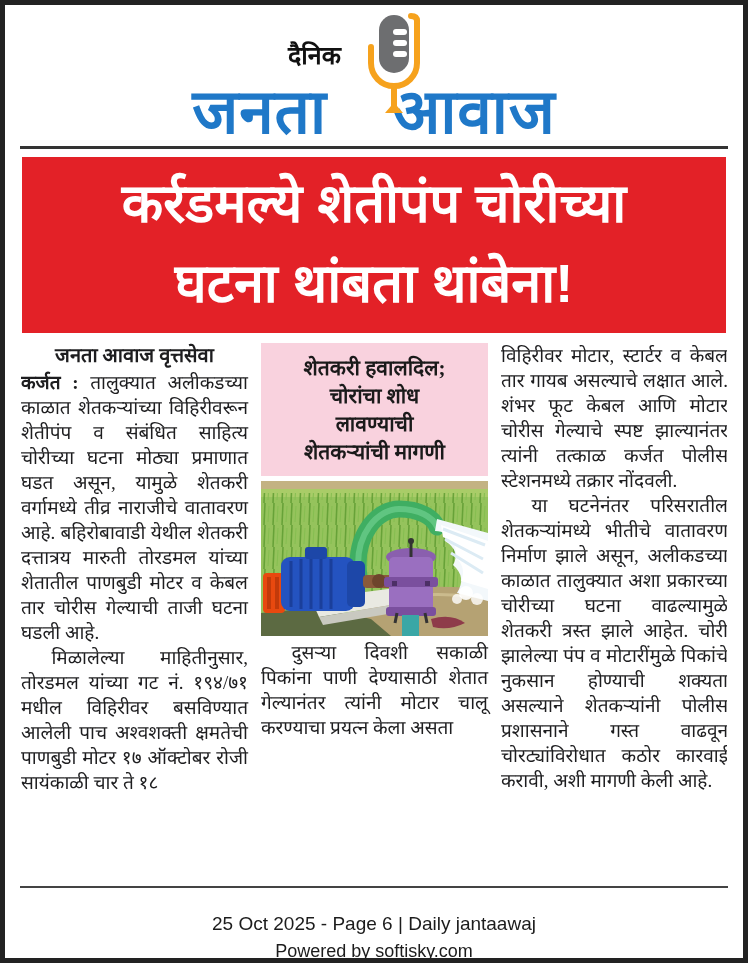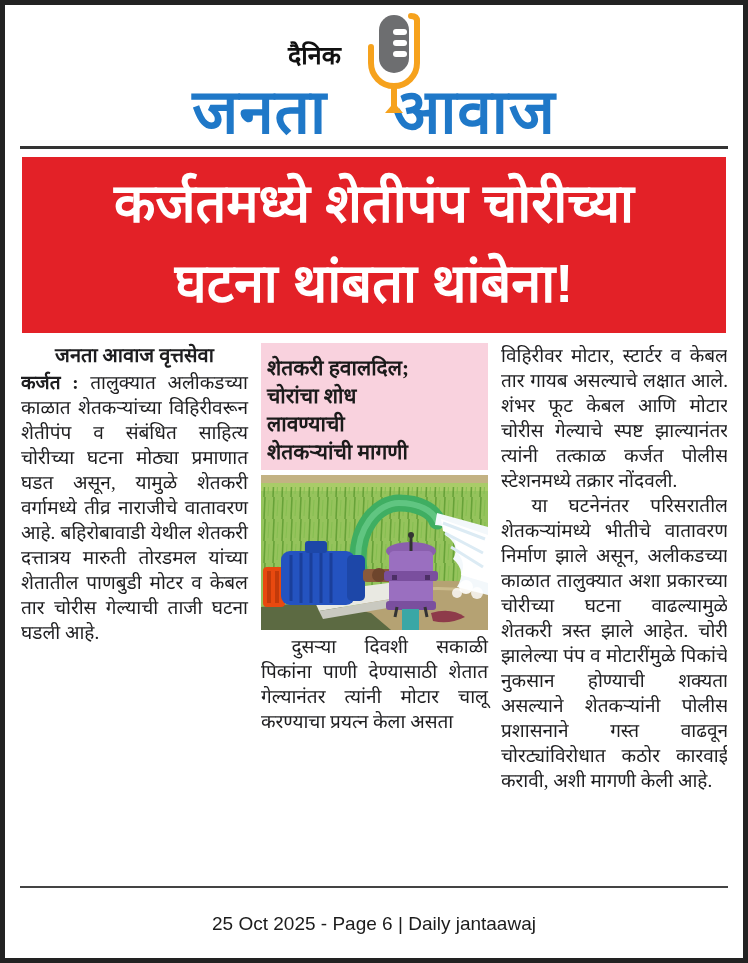--- a/index.html
+++ b/index.html
@@ -91,24 +91,25 @@
     text-align:center;
     font-size:20px;
     margin-bottom:2px;
   }
   .para { text-align:justify; }
   .para.indent { text-indent:1.6em; }
   .dateline { font-weight:bold; }
 
   .pink-box {
     background:#f9d2de;
+    text-align:center;
     font-weight:bold;
     font-size:21px;
     line-height:28px;
-    padding:11px 6px 4px 6px;
+    padding:11px 6px 10px 6px;
     margin-bottom:5px;
     color:#1a1a1a;
   }
   .photo {
     width:227px; height:155px;
     display:block;
     margin-bottom:4px;
   }
 
   
@@ -155,29 +156,30 @@
         <line x1="37" y1="73" x2="37" y2="96" stroke="#f6a21d" stroke-width="6"></line>
 
         <path d="M28 100 L46 100 L40 93 L34 93 Z" fill="#f6a21d"></path>
       </svg>
     </div>
   </div>
 
   <div class="top-rule"></div>
 
   <div class="banner">
-    <div>कर्जतमध्ये शेतीपंप चोरीच्या</div>
+    <div>कर्रडमल्ये शेतीपंप चोरीच्या</div>
     <div>घटना थांबता थांबेना!</div>
   </div>
 
   <div class="columns">
 
     <div class="col">
       <div class="byline">जनता आवाज वृत्तसेवा</div>
       <div class="para"><span class="dateline">कर्जत :</span> <span>तालुक्यात अलीकडच्या काळात शेतकऱ्यांच्या विहिरीवरून शेतीपंप व संबंधित साहित्य चोरीच्या घटना मोठ्या प्रमाणात घडत असून, यामुळे शेतकरी वर्गामध्ये तीव्र नाराजीचे वातावरण आहे. बहिरोबावाडी येथील शेतकरी दत्तात्रय मारुती तोरडमल यांच्या शेतातील पाणबुडी मोटर व केबल तार चोरीस गेल्याची ताजी घटना घडली आहे.</span></div>
+      <div class="para indent">मिळालेल्या माहितीनुसार, तोरडमल यांच्या गट नं. १९४/७१ मधील विहिरीवर बसविण्यात आलेली पाच अश्वशक्ती क्षमतेची पाणबुडी मोटर १७ ऑक्टोबर रोजी सायंकाळी चार ते १८</div>
     </div>
 
     <div class="col">
       <div class="pink-box">
         <div>शेतकरी हवालदिल;</div>
         <div>चोरांचा शोध</div>
         <div>लावण्याची</div>
         <div>शेतकऱ्यांची मागणी</div>
       </div>
 
@@ -255,15 +257,16 @@
     <div class="col">
       <div class="para">विहिरीवर मोटार, स्टार्टर व केबल तार गायब असल्याचे लक्षात आले. शंभर फूट केबल आणि मोटार चोरीस गेल्याचे स्पष्ट झाल्यानंतर त्यांनी तत्काळ कर्जत पोलीस स्टेशनमध्ये तक्रार नोंदवली.</div>
       <div class="para indent">या घटनेनंतर परिसरातील शेतकऱ्यांमध्ये भीतीचे वातावरण निर्माण झाले असून, अलीकडच्या काळात तालुक्यात अशा प्रकारच्या चोरीच्या घटना वाढल्यामुळे शेतकरी त्रस्त झाले आहेत. चोरी झालेल्या पंप व मोटारींमुळे पिकांचे नुकसान होण्याची शक्यता असल्याने शेतकऱ्यांनी पोलीस प्रशासनाने गस्त वाढवून चोरट्यांविरोधात कठोर कारवाई करावी, अशी मागणी केली आहे.</div>
     </div>
 
   </div>
 
   <div class="footer">
     <div class="footer-rule"></div>
     <div class="footer-line1">25 Oct 2025 - Page 6 | Daily jantaawaj</div>
+    <div class="footer-line2">Powered by softisky.com</div>
   </div>
 
 </div>
 
 </body></html>

